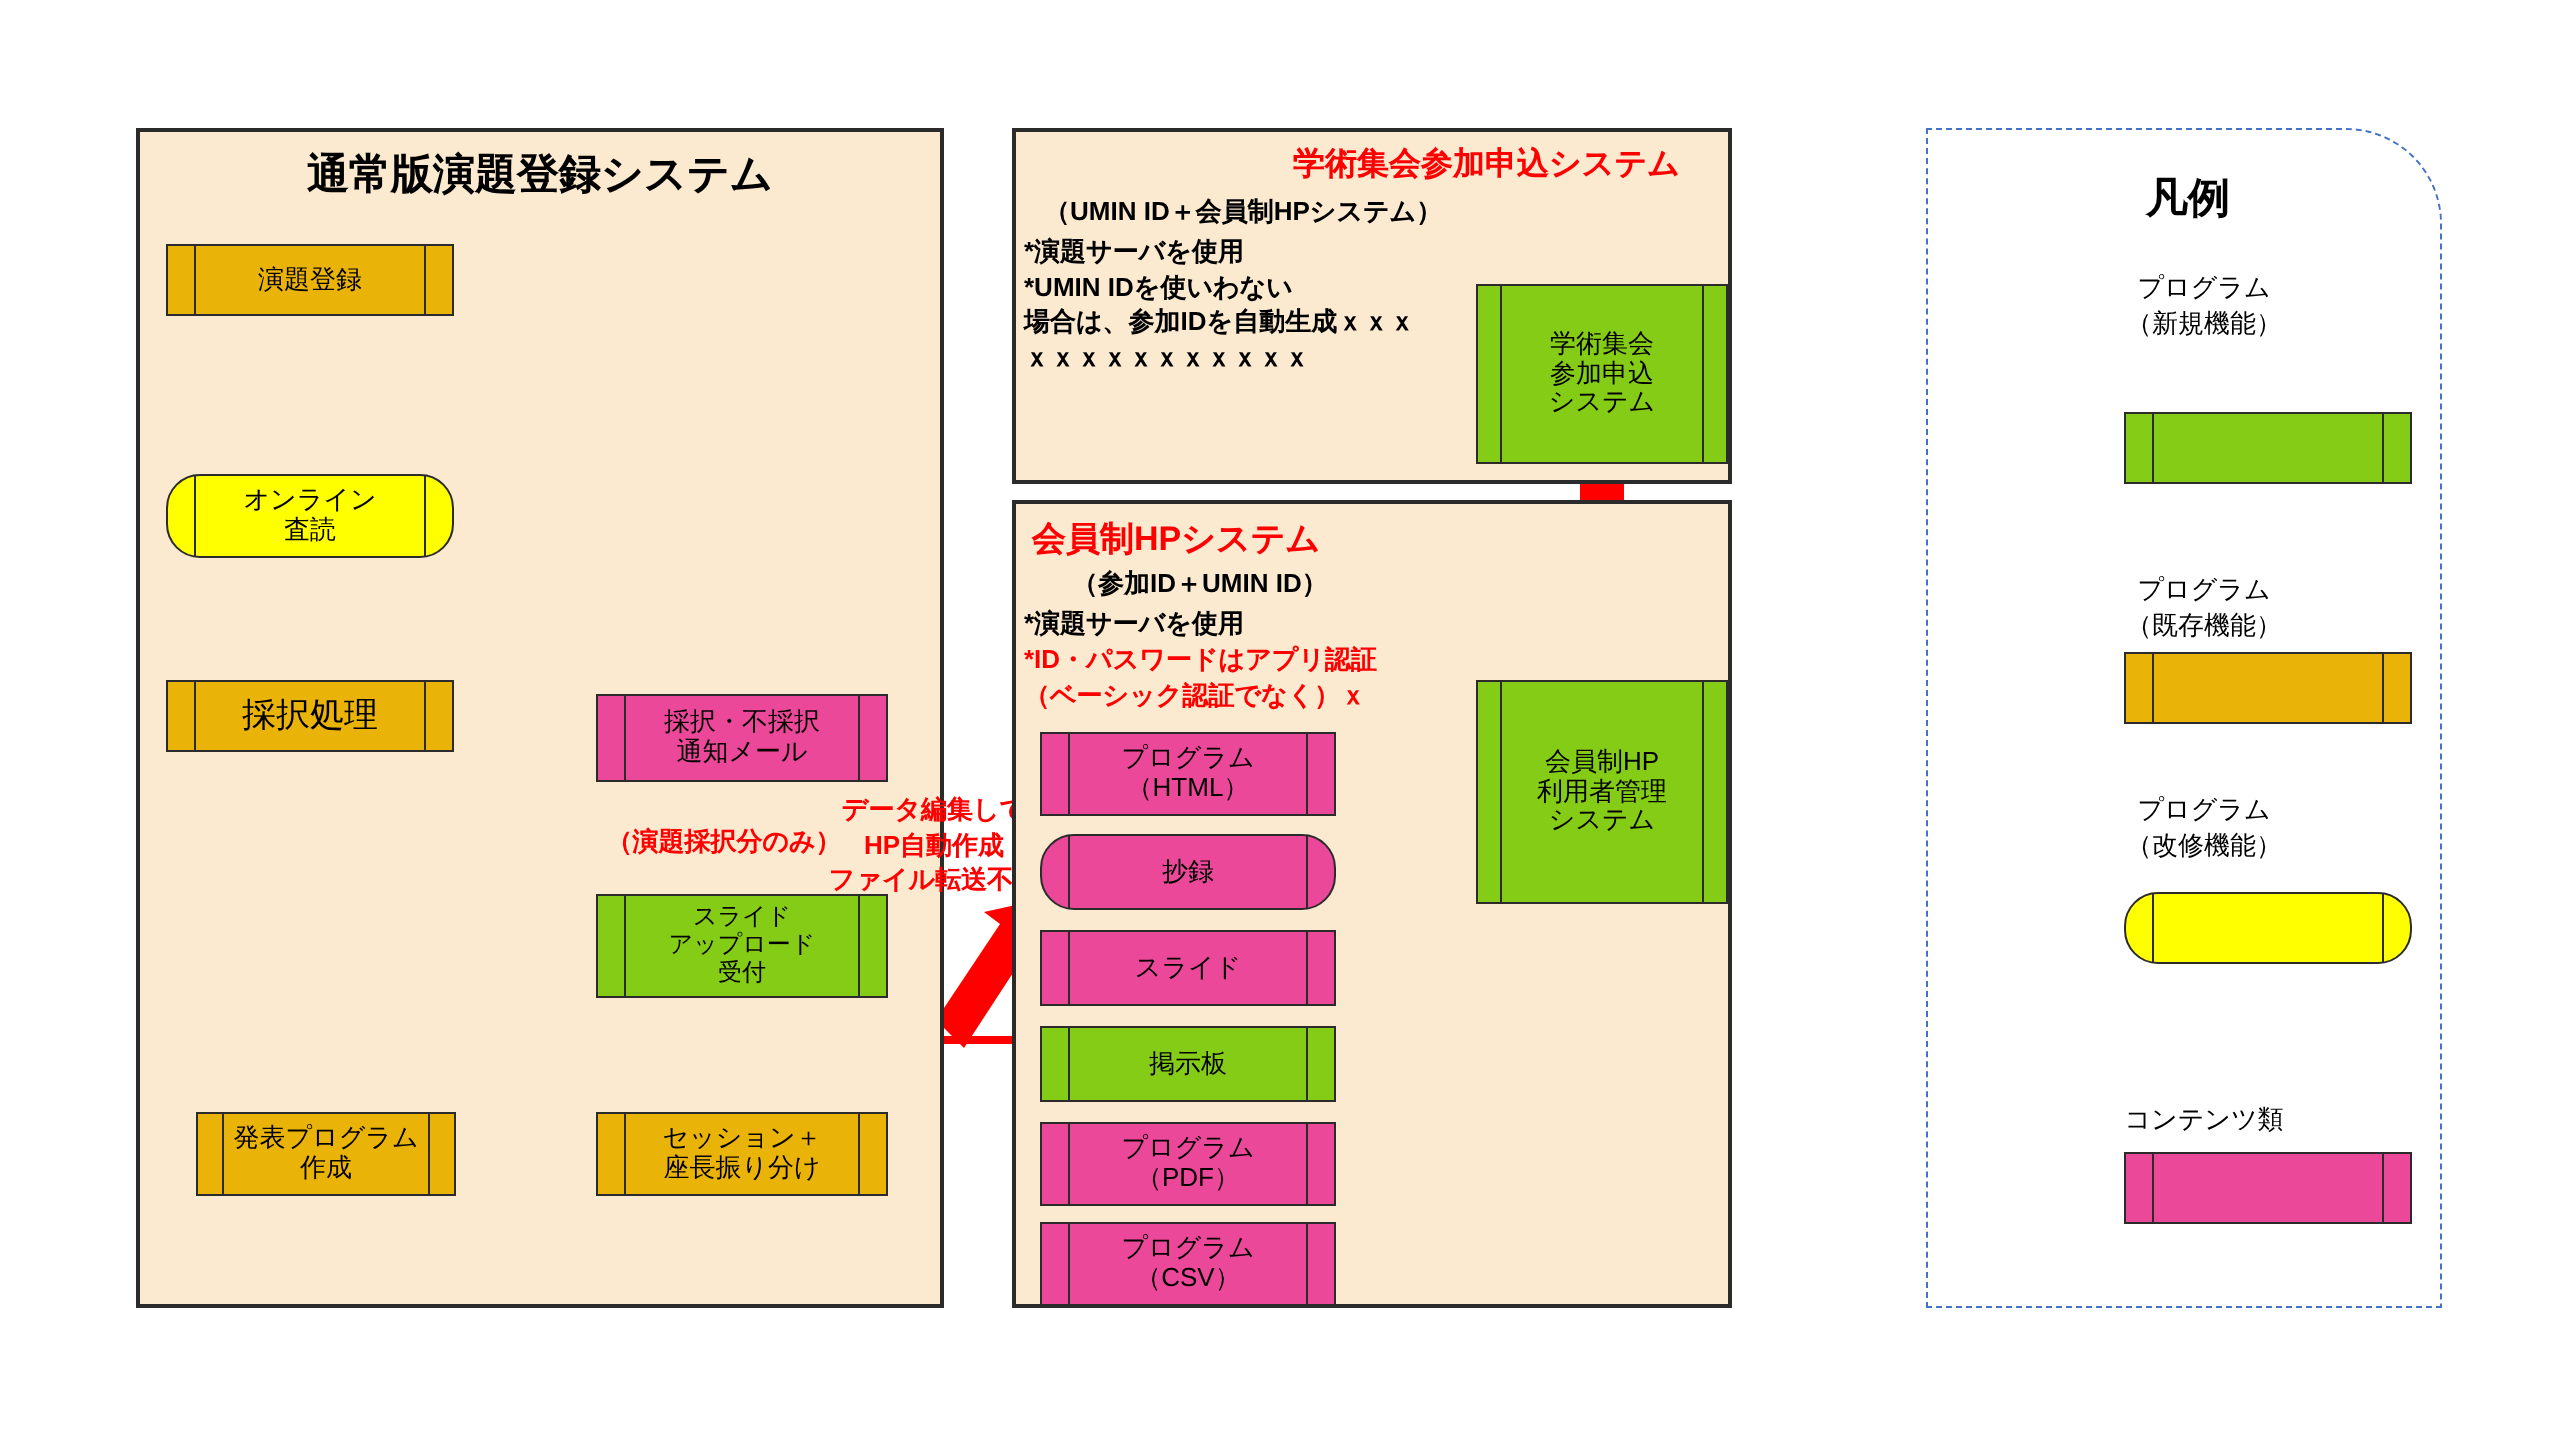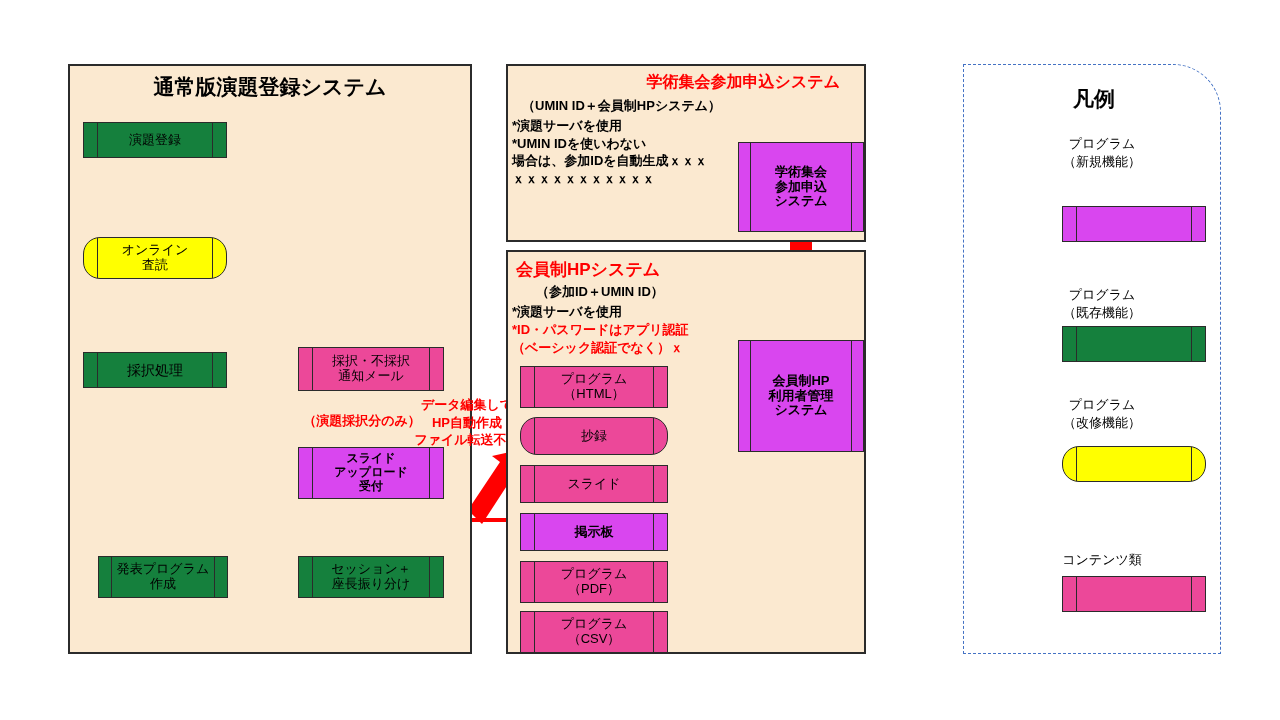--- a/index.html
+++ b/index.html
@@ -18,24 +18,24 @@
   .box{
     position:absolute;box-sizing:border-box;border:1px solid #2b2b2b;
     display:flex;align-items:center;justify-content:center;text-align:center;
     line-height:1.15;white-space:pre-line;
   }
   .box::before,.box::after{
     content:"";position:absolute;top:0;bottom:0;width:0;border-left:1px solid #2b2b2b;
   }
   .box::before{left:9%;}
   .box::after{right:9%;}
-  .blue{background:#15803d;}
+  .blue{background:#eab308;}
   .yellow{background:#ffff00;border-radius:17px;}
   .green{background:#ec4899;}
-  .orange{background:#d946ef;font-weight:bold;}
+  .orange{background:#84cc16;}
   .note{position:absolute;white-space:pre-line;}
   .red-text{color:#ff0000;font-weight:bold;}
   .legend{
     position:absolute;box-sizing:border-box;
     border:1px dashed #4472c4;border-radius:0 48px 0 0;
     background:#ffffff;
   }
   svg.arrows{position:absolute;left:0;top:0;width:1280px;height:720px;pointer-events:none;}
   .lbl{position:absolute;text-align:center;white-space:pre-line;}
 </style>
@@ -67,21 +67,21 @@
 </svg>
 
 <div class="panel panel-main" style="left:68px;top:64px;width:404px;height:590px;"></div>
 <div class="panel-title" style="left:68px;top:73px;width:404px;font-size:21px;">通常版演題登録システム</div>
 
 <div class="box blue" style="left:83px;top:122px;width:144px;height:36px;font-size:13px;">演題登録</div>
 
 <div class="box yellow" style="left:83px;top:237px;width:144px;height:42px;font-size:13px;">オンライン
 査読</div>
 
-<div class="box blue" style="left:83px;top:352px;width:144px;height:36px;font-size:14px;">採択処理</div>
+<div class="box blue" style="left:83px;top:340px;width:144px;height:36px;font-size:17px;">採択処理</div>
 
 <div class="box green" style="left:298px;top:347px;width:146px;height:44px;font-size:13px;">採択・不採択
 通知メール</div>
 
 <div class="box orange" style="left:298px;top:447px;width:146px;height:52px;font-size:12px;">スライド
 アップロード
 受付</div>
 
 <div class="box blue" style="left:98px;top:556px;width:130px;height:42px;font-size:13px;">発表プログラム
 作成</div>

